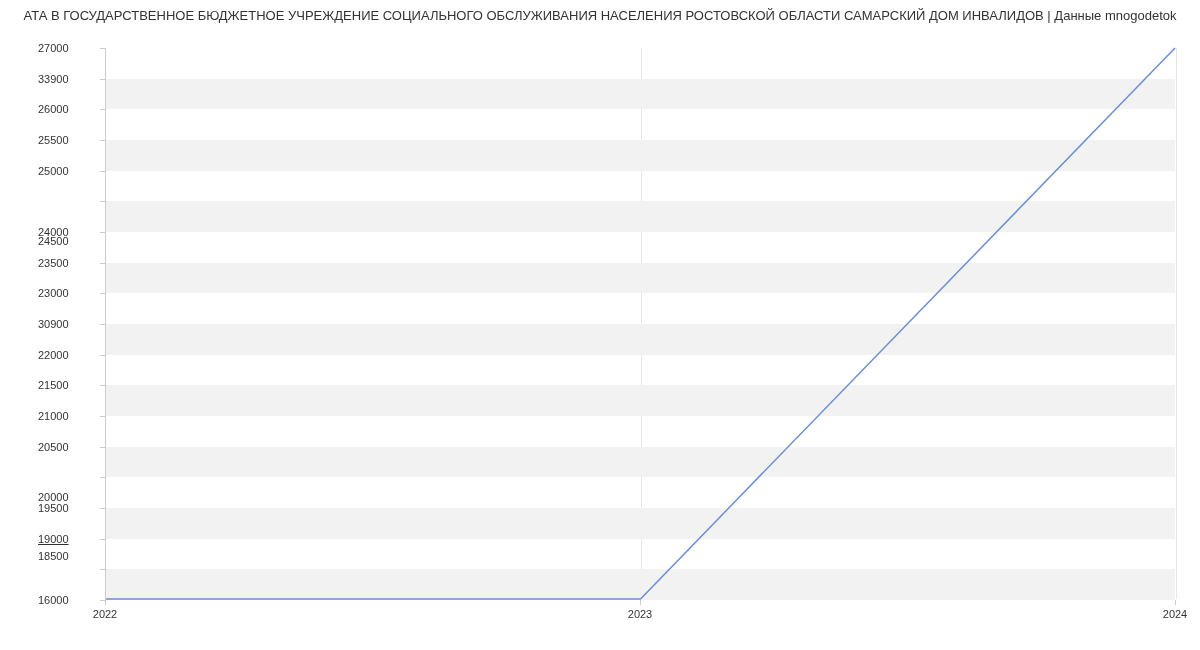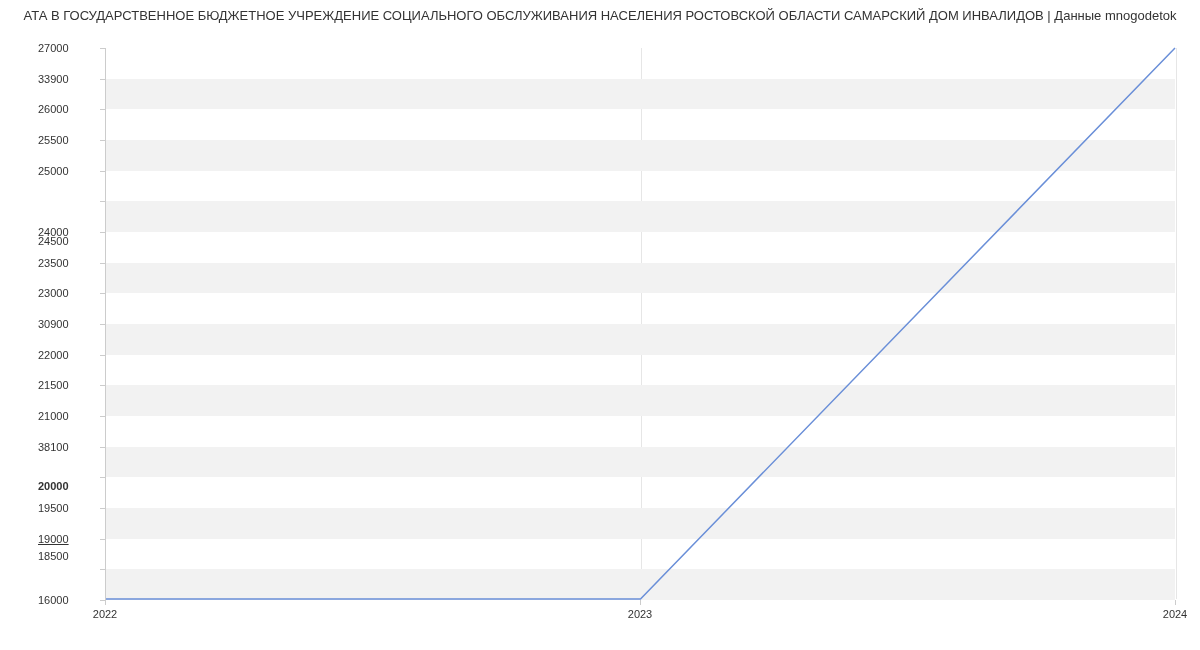--- a/index.html
+++ b/index.html
@@ -110,23 +110,23 @@
     </svg>
   </div>
 <div class="y-tick-label" style="top: 600px;">16000</div>
     <div class="y-tick-mark" style="top: 600px;"></div>
     <div class="y-tick-label" style="top: 556px;">18500</div>
     <div class="y-tick-mark" style="top: 569.333px;"></div>
     <div class="y-tick-label" style="top: 538.667px; text-decoration: underline;">19000</div>
     <div class="y-tick-mark" style="top: 538.667px;"></div>
     <div class="y-tick-label" style="top: 508px;">19500</div>
     <div class="y-tick-mark" style="top: 508px;"></div>
-    <div class="y-tick-label" style="top: 486px; font-weight: bold;">20000</div>
+    <div class="y-tick-label" style="top: 497px;">20000</div>
     <div class="y-tick-mark" style="top: 477.333px;"></div>
-    <div class="y-tick-label" style="top: 446.667px;">38100</div>
+    <div class="y-tick-label" style="top: 446.667px;">20500</div>
     <div class="y-tick-mark" style="top: 446.667px;"></div>
     <div class="y-tick-label" style="top: 416px;">21000</div>
     <div class="y-tick-mark" style="top: 416px;"></div>
     <div class="y-tick-label" style="top: 385.333px;">21500</div>
     <div class="y-tick-mark" style="top: 385.333px;"></div>
     <div class="y-tick-label" style="top: 354.667px;">22000</div>
     <div class="y-tick-mark" style="top: 354.667px;"></div>
     <div class="y-tick-label" style="top: 324px;">30900</div>
     <div class="y-tick-mark" style="top: 324px;"></div>
     <div class="y-tick-label" style="top: 293.333px;">23000</div>

